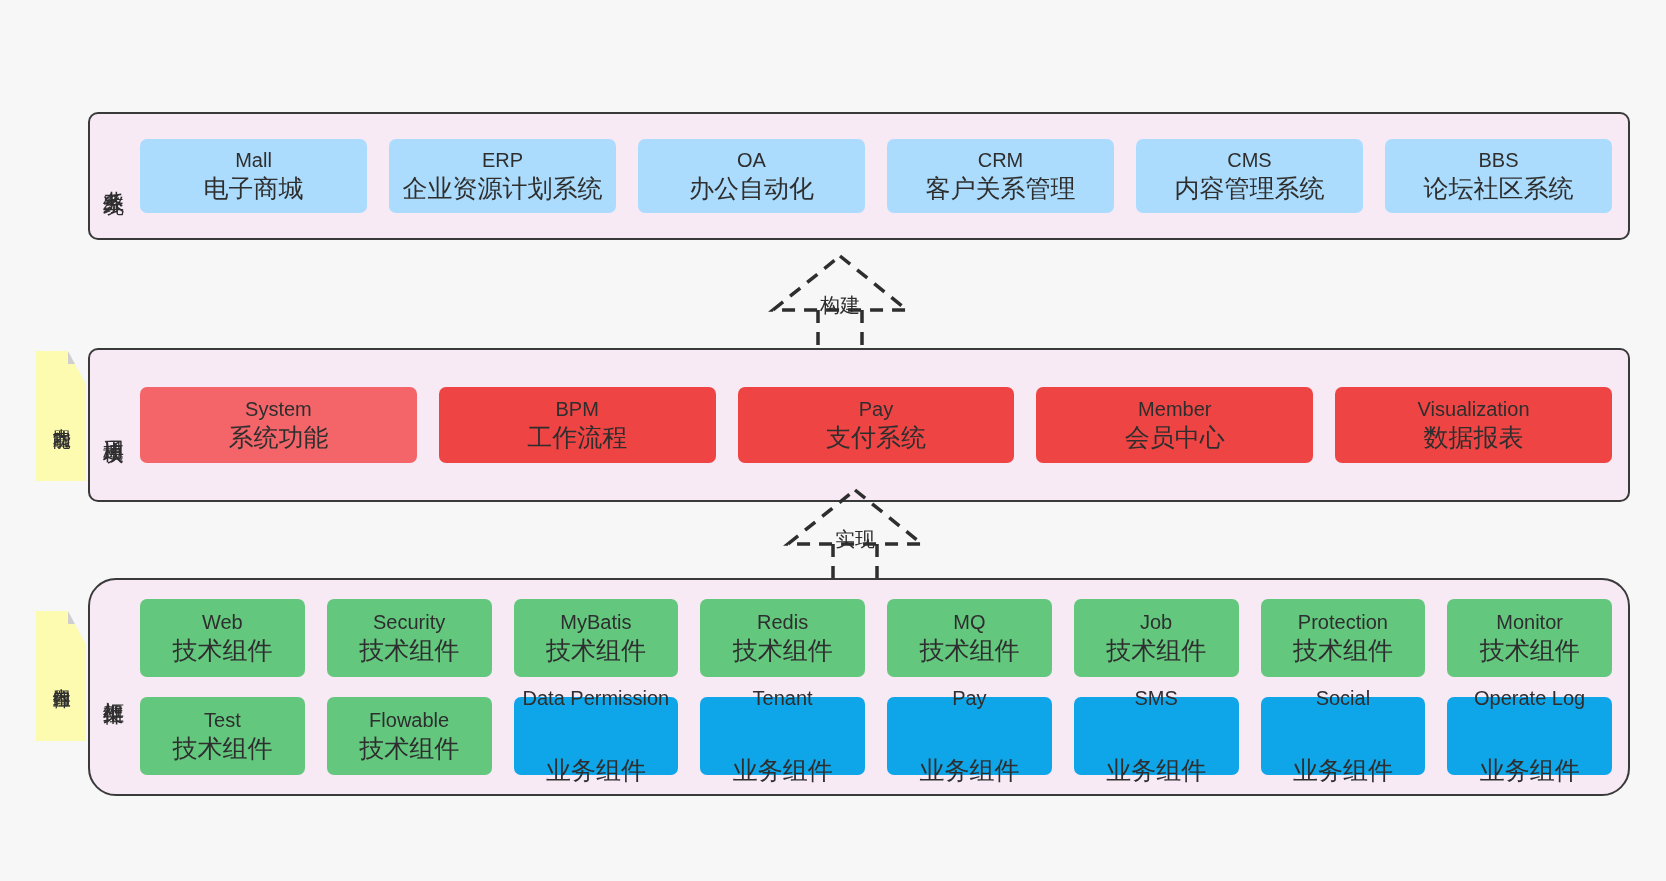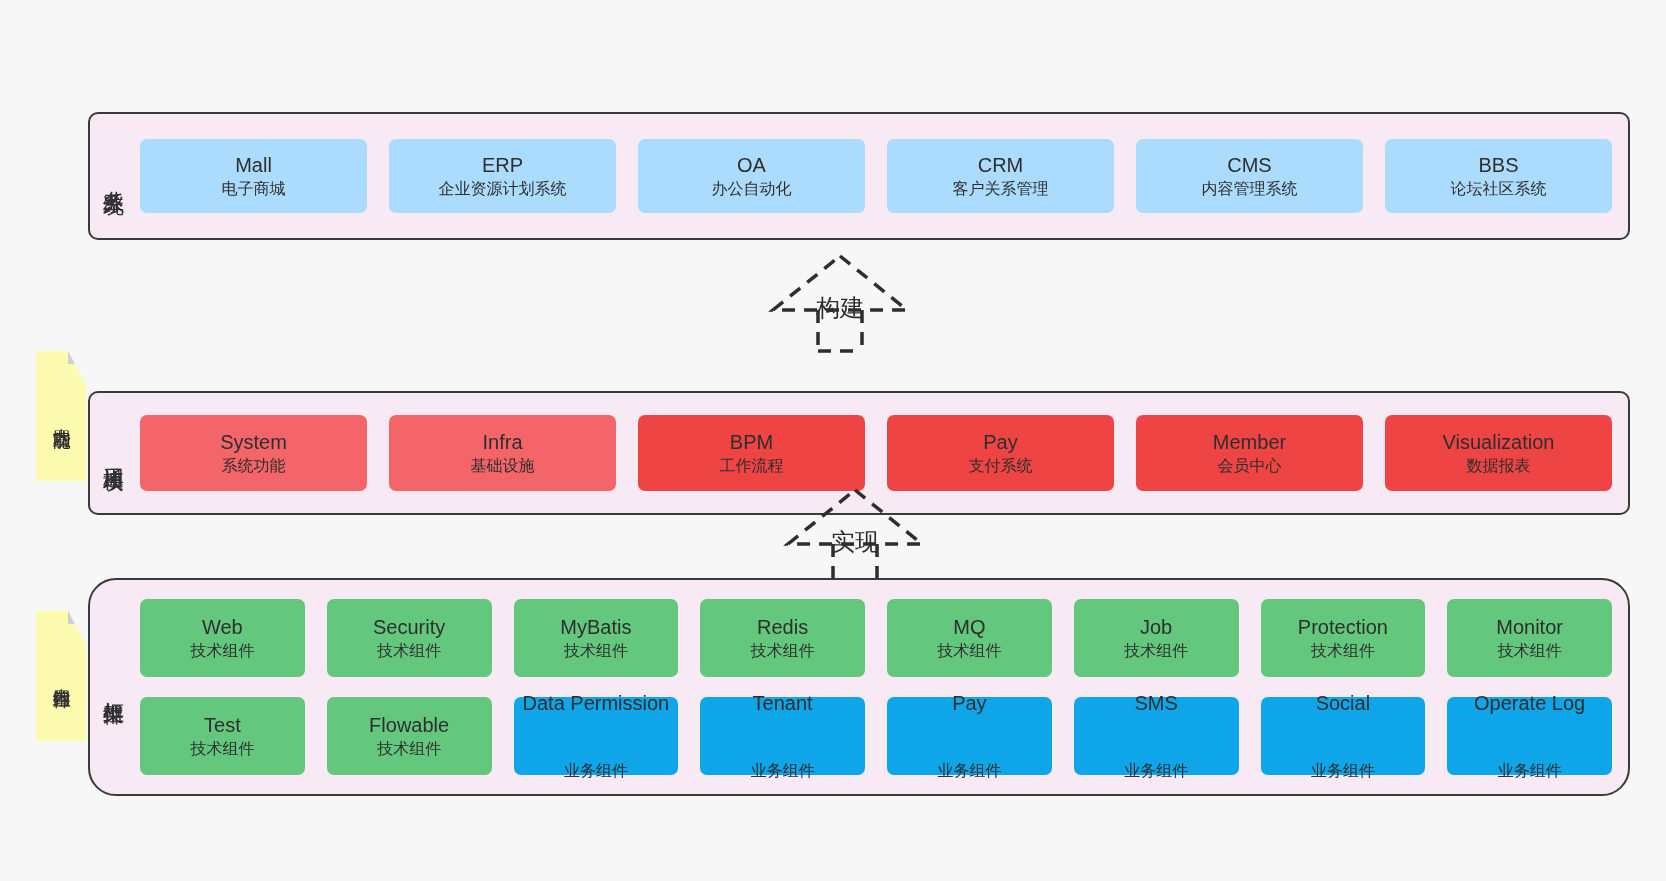--- a/index.html
+++ b/index.html
@@ -69,33 +69,33 @@
     text-align: center;
     line-height: 1.26;
     box-sizing: border-box;
     padding: 4px 6px;
   }
   .card .t-en {
     font-size: 20px;
     color: #2E2E2E;
   }
   .card .t-cn {
-    font-size: 16px;
+    font-size: 25px;
     color: #2E2E2E;
   }
 
   .c-blue        { background: #ACDCFD; }
   .c-red         { background: #F4656A; }
   .c-pink        { background: #ef4444; }
   .c-green       { background: #63C77E; }
   .c-green-light { background: #0ea5e9; gap: 44px; }
 
   
   #layer-business { left: 88px;  top: 112px; width: 1542px; height: 128px; }
-  #layer-common   { left: 88px;  top: 348px; width: 1542px; height: 124px; margin-top: 43px; }
+  #layer-common   { left: 88px;  top: 348px; width: 1542px; height: 154px; }
   #layer-frame    { left: 88px;  top: 578px; width: 1542px; height: 218px; border-radius: 28px; }
 
   #layer-business .card { height: 74px; }
   #layer-common   .card { height: 76px; }
   #layer-frame    .card { height: 78px; }
 
   
   .sticky {
     position: absolute;
     width: 50px;
@@ -134,21 +134,21 @@
     position: absolute;
     width: 170px;
     height: 100px;
   }
   .uml-arrow svg { display: block; overflow: visible; }
   .uml-arrow .arrow-label {
     position: absolute;
     left: 50%;
     transform: translateX(-50%);
     top: 38px;
-    font-size: 24px;
+    font-size: 20px;
     color: #2E2E2E;
     background: transparent;
     white-space: nowrap;
   }
   #arrow-build   { left: 755px; top: 254px; }
   #arrow-realize { left: 770px; top: 488px; }
 </style>
 </head>
 <body>
 
@@ -200,24 +200,20 @@
 </div>
 
 <div class="layer" id="layer-common">
   <div class="layer-caption">通用模块</div>
   <div class="layer-body">
     <div class="row">
       <div class="card c-red">
         <span class="t-en">System</span>
         <span class="t-cn">系统功能</span>
       </div>
-      <div class="card c-red">
-        <span class="t-en">Infra</span>
-        <span class="t-cn">基础设施</span>
-      </div>
       <div class="card c-pink">
         <span class="t-en">BPM</span>
         <span class="t-cn">工作流程</span>
       </div>
       <div class="card c-pink">
         <span class="t-en">Pay</span>
         <span class="t-cn">支付系统</span>
       </div>
       <div class="card c-pink">
         <span class="t-en">Member</span>

